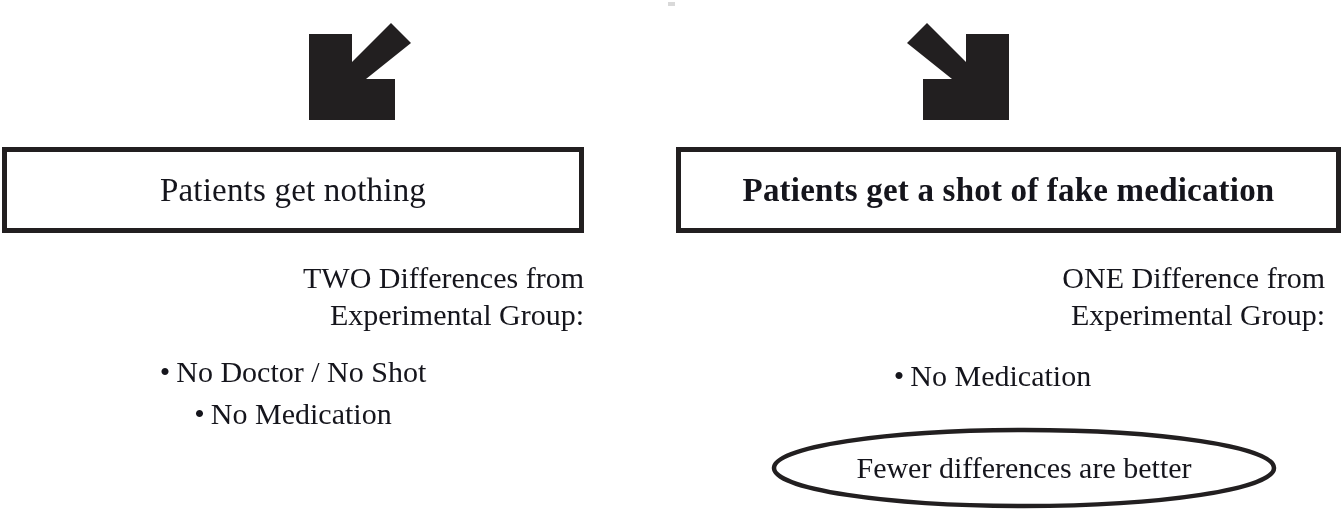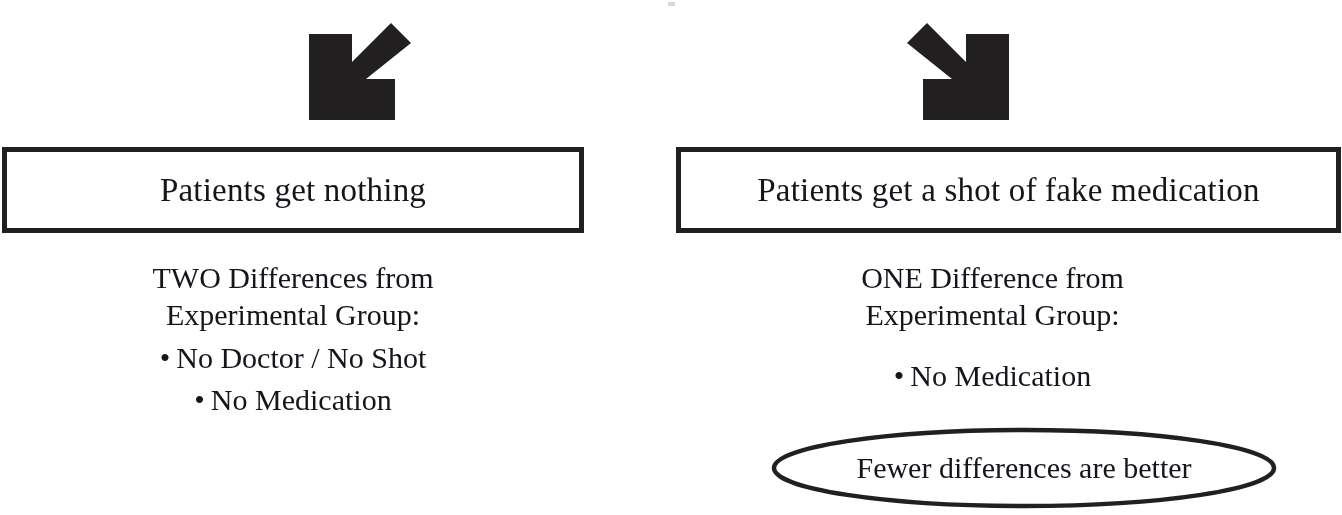--- a/index.html
+++ b/index.html
@@ -49,21 +49,21 @@
   .column {
     position: absolute;
     text-align: center;
   }
   .diff-heading {
     font-size: 30px;
     line-height: 1.22;
     color: #15151c;
     margin: 0;
   }
-  .diff-heading .line { display: block; }
+  .diff-heading .line { display: block; text-align: right; }
 
   .bullet-list {
     list-style: none;
     margin: 0;
     padding: 0;
   }
   .bullet-list li {
     font-size: 30px;
     line-height: 1.38;
     color: #15151c;
@@ -123,30 +123,30 @@
   <div class="arrow" style="left:903px; top:23px; width:112px; height:98px;">
     <svg width="112" height="98" viewBox="0 0 112 98" aria-hidden="true">
       <polygon points="4,20 24,0 63,39 63,11 106,11 106,97 20,97 20,56 49,56" fill="#221f20"></polygon>
     </svg>
   </div>
 
   <div class="condition-box" style="left:2px; top:147px; width:582px; height:86px;">
     <span class="box-label">Patients get nothing</span>
   </div>
 
-  <div class="condition-box" style="left:676px; top:147px; width:665px; height:86px;">
+  <div class="condition-box" style="left:676px; top:147px; width:665px; height:86px;font-weight:bold;">
     <span class="box-label">Patients get a shot of fake medication</span>
   </div>
 
   <div class="column" style="left:2px; top:260px; width:582px;">
     <div class="diff-heading">
       <span class="line">TWO Differences from</span>
       <span class="line">Experimental Group:</span>
     </div>
-    <ul class="bullet-list" style="margin-top:4px;">
+    <ul class="bullet-list" style="margin-top:18px;">
       <li>
         <span class="bullet-dot">•</span><span>No Doctor / No Shot</span>
       </li>
       <li>
         <span class="bullet-dot">•</span><span>No Medication</span>
       </li>
     </ul>
   </div>
 
   <div class="column" style="left:660px; top:260px; width:665px;">

